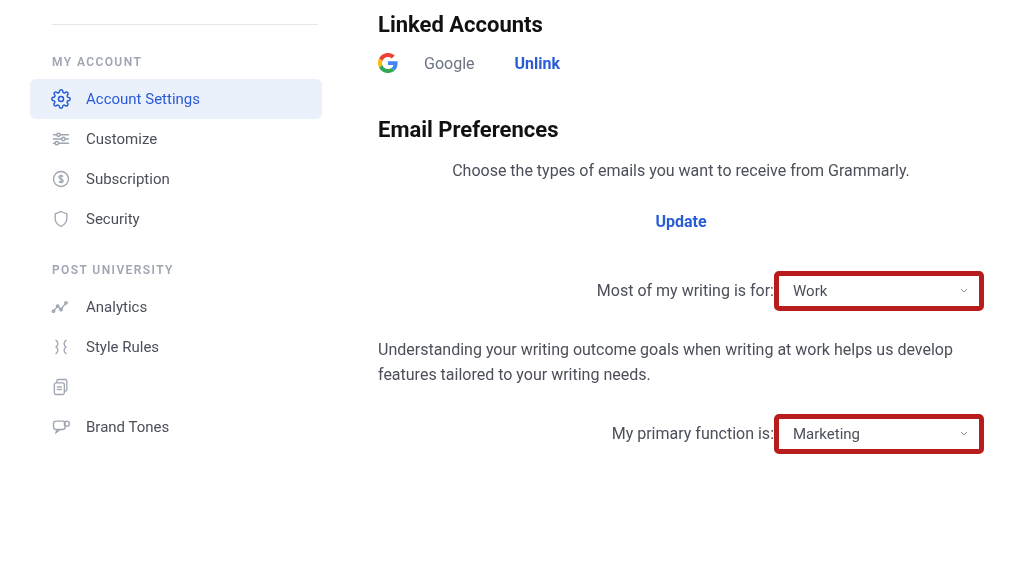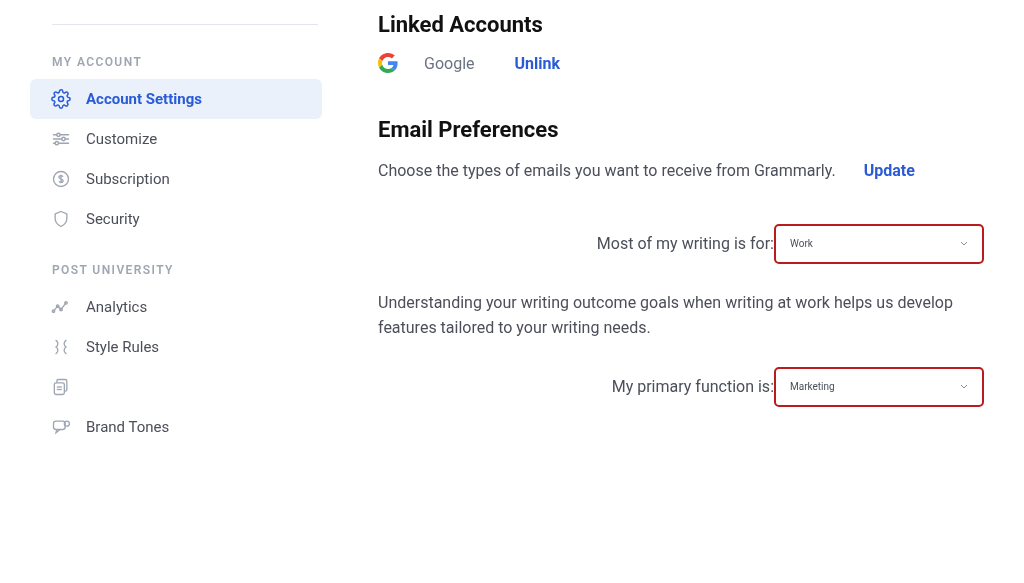--- a/index.html
+++ b/index.html
@@ -38,21 +38,21 @@
       padding: 0 12px 0 20px;
       border-radius: 6px;
       color: #4c4f5a;
       font-size: 15px;
       cursor: pointer;
       margin-right: 18px;
     }
     .sidebar-item.active {
       background: #eaf1fb;
       color: #2a5bd7;
-      font-weight: 700;
+      font-weight: 400;
     }
     .sidebar-item .icon {
       width: 22px;
       height: 22px;
       display: flex;
       align-items: center;
       justify-content: center;
     }
     .sidebar-item svg { display: block; }
     .sidebar-item .label { flex: 1; }
@@ -90,20 +90,21 @@
       font-size: 16px;
       cursor: pointer;
       margin-left: 14px;
       text-decoration: none;
     }
     .email-pref-row {
       display: flex;
       align-items: center;
       gap: 28px;
       margin-bottom: 40px;
+      flex-direction: column;
     }
     .body-text {
       color: #4c4f5a;
       font-size: 16px;
       line-height: 1.6;
     }
     .about-desc {
       margin-bottom: 26px;
       max-width: 640px;
     }
@@ -114,25 +115,25 @@
       max-width: 620px;
       margin-bottom: 26px;
     }
     .select-wrap {
       position: relative;
       width: 210px;
     }
     .select {
       width: 100%;
       height: 40px;
-      border: 2px solid #b91c1c;
+      border: 5px solid #b91c1c;
       border-radius: 5px;
       background: #ffffff;
       color: #4c4f5a;
-      font-size: 10px;
+      font-size: 15px;
       padding: 0 36px 0 14px;
       appearance: none;
       cursor: pointer;
       display: flex;
       align-items: center;
     }
     .select-caret {
       position: absolute;
       right: 14px;
       top: 50%;

